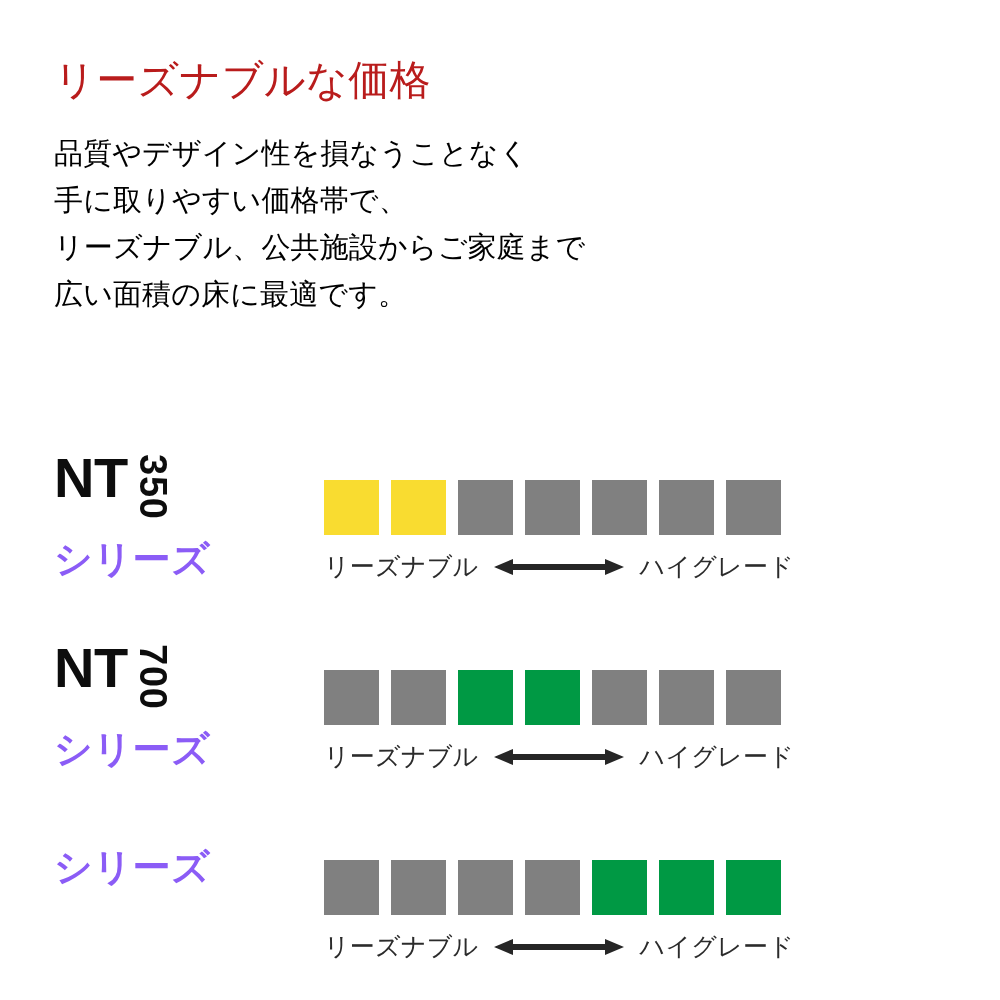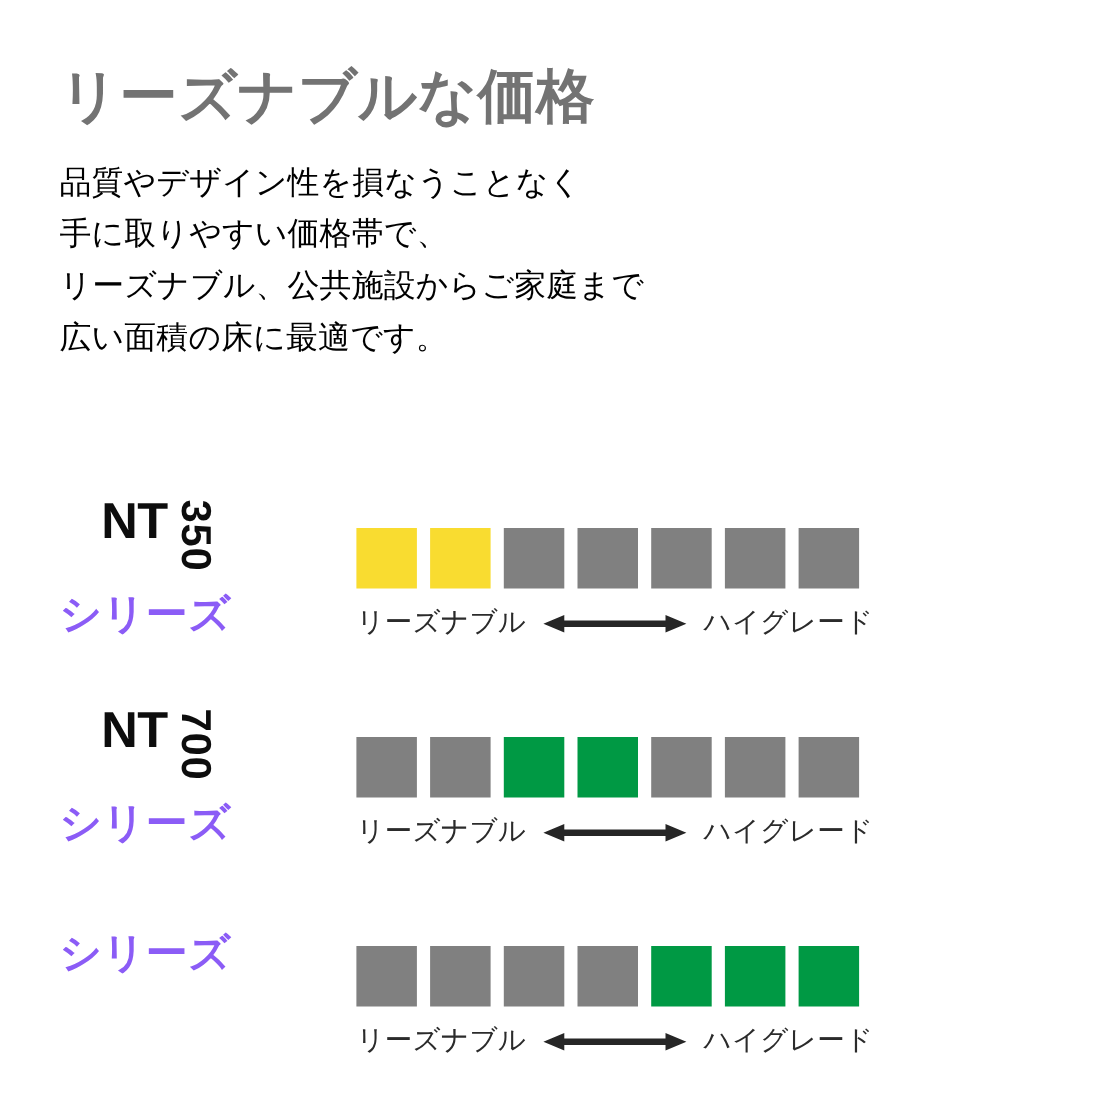--- a/index.html
+++ b/index.html
@@ -26,25 +26,25 @@
 
   
   .intro {
     position: absolute;
     left: 54px;
     top: 58px;
     width: 900px;
   }
 
   .page-title {
-    font-size: 53px;
-    font-weight: 700;
+    font-size: 41px;
+    font-weight: 400;
     line-height: 1.12;
     letter-spacing: 0.005em;
-    color: #737373;
+    color: #b91c1c;
     margin: 0 0 26px 0;
     white-space: nowrap;
   }
 
   .body-copy {
     margin: 0;
     padding: 0;
     list-style: none;
   }
   .body-copy li {
@@ -80,27 +80,26 @@
   }
 
   .series-code {
     display: flex;
     align-items: flex-start;
     height: 72px;
     line-height: 1;
   }
 
   .series-code-letters {
-    font-size: 46px;
+    font-size: 56px;
     font-weight: 700;
     color: #0d0d0d;
     letter-spacing: -0.01em;
     line-height: 0.92;
     font-family: "Liberation Sans", "DejaVu Sans", sans-serif;
-    margin-left: 38px;
   }
 
   
   .series-code-number {
     display: block;
     font-size: 38px;
     font-weight: 700;
     color: #0d0d0d;
     letter-spacing: 0.02em;
     line-height: 1;

